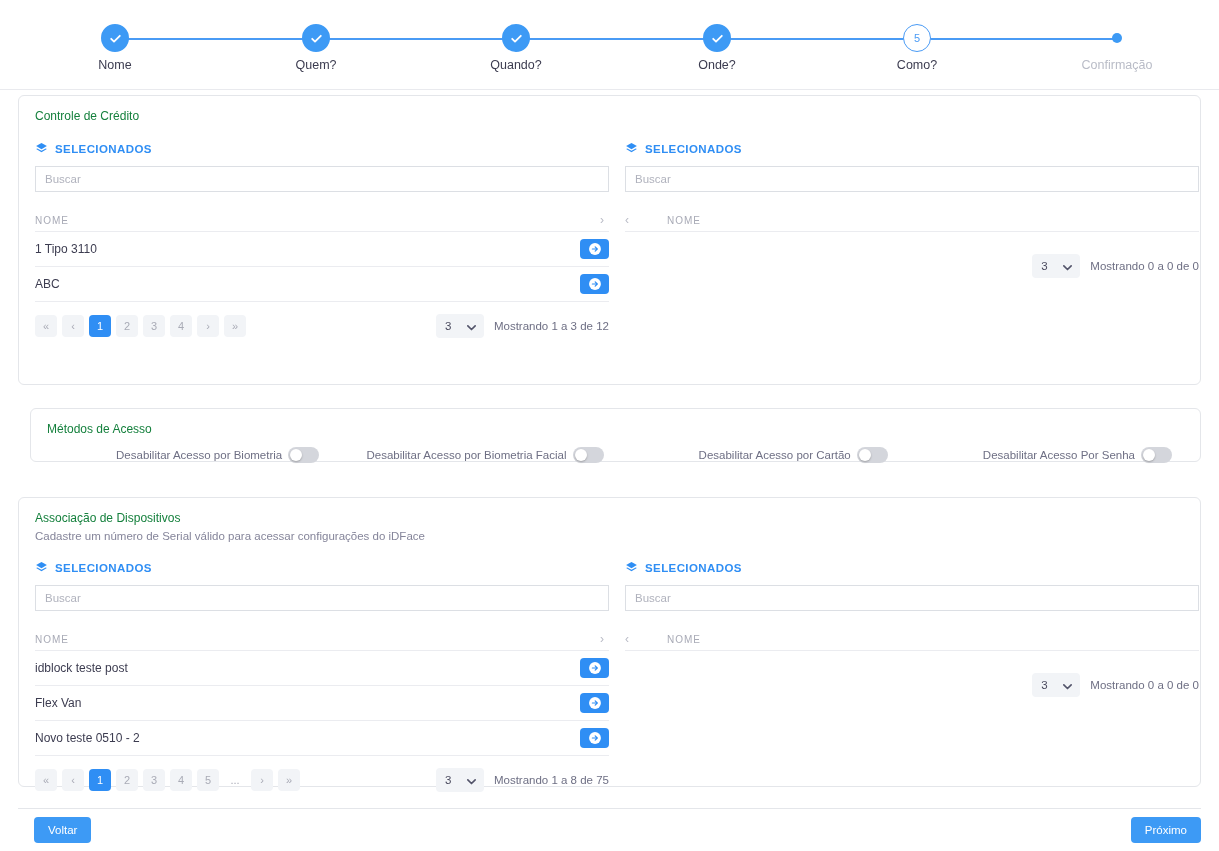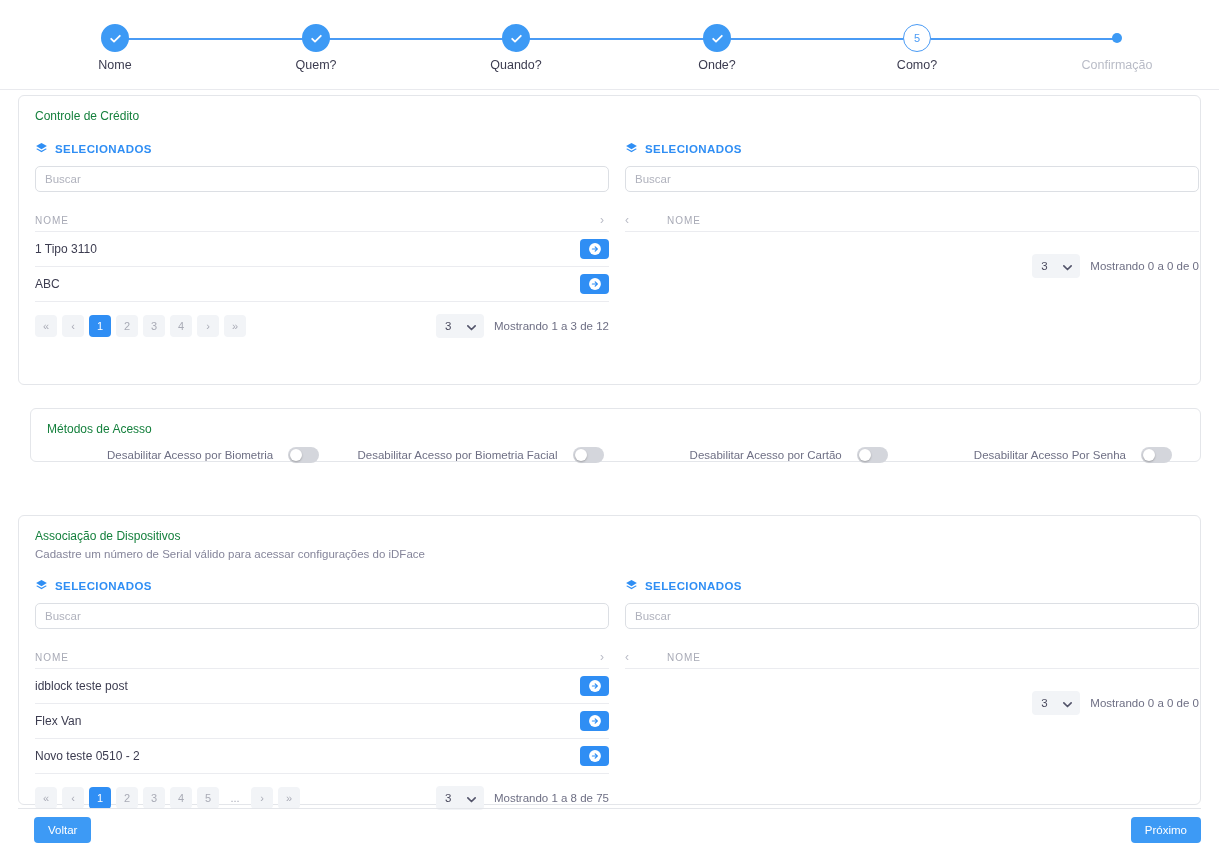--- a/index.html
+++ b/index.html
@@ -105,21 +105,21 @@
     letter-spacing: .4px;
     height: 18px;
   }
   .layers-icon { display: block; }
 
   .search-box {
     margin-top: 8px;
     width: 100%;
     height: 26px;
     border: 1px solid #dcdfe4;
-    border-radius: 5px;
+    border-radius: 0;
     background: #fff;
     font-size: 11.5px;
     color: #3c3c50;
     padding: 0 9px;
     font-family: "Liberation Sans", sans-serif;
     outline: none;
   }
   .search-box::placeholder { color: #b0b2bd; }
 
   .tbl-head {
@@ -214,21 +214,21 @@
 
   
   .toggle-row {
     position: absolute;
     left: 16px; right: 16px;
     display: flex;
   }
   .toggle-item {
     flex: 1;
     display: flex; align-items: center; justify-content: flex-end;
-    gap: 15px;
+    gap: 6px;
     padding-right: 12px;
   }
   .toggle-item .tg-label {
     font-size: 11.5px;
     color: #6e6f84;
     white-space: nowrap;
   }
   .switch {
     width: 31px; height: 16px;
     background: #d4d6dc;
@@ -439,21 +439,21 @@
       </div>
       <div class="toggle-item">
         <span class="tg-label">Desabilitar Acesso Por Senha</span>
         <div class="switch">
           <span class="knob"></span>
         </div>
       </div>
     </div>
 </div>
 
-<div class="card" style="top:497px; height:290px;margin-top:18px;">
+<div class="card" style="top:497px; height:290px;">
   <div class="card-title">Associação de Dispositivos</div>
   <div class="card-sub">Cadastre um número de Serial válido para acessar configurações do iDFace</div>
 
   <div style="position:relative; margin-top:17px; height:240px;">
 
     <div class="panel left">
       <div class="sel-head">
         <span class="layers-icon">
           <svg width="13" height="13" viewBox="0 0 16 16">
             <path d="M8 1.2 14.6 5 8 8.8 1.4 5z" fill="#2f8ef4"></path>

